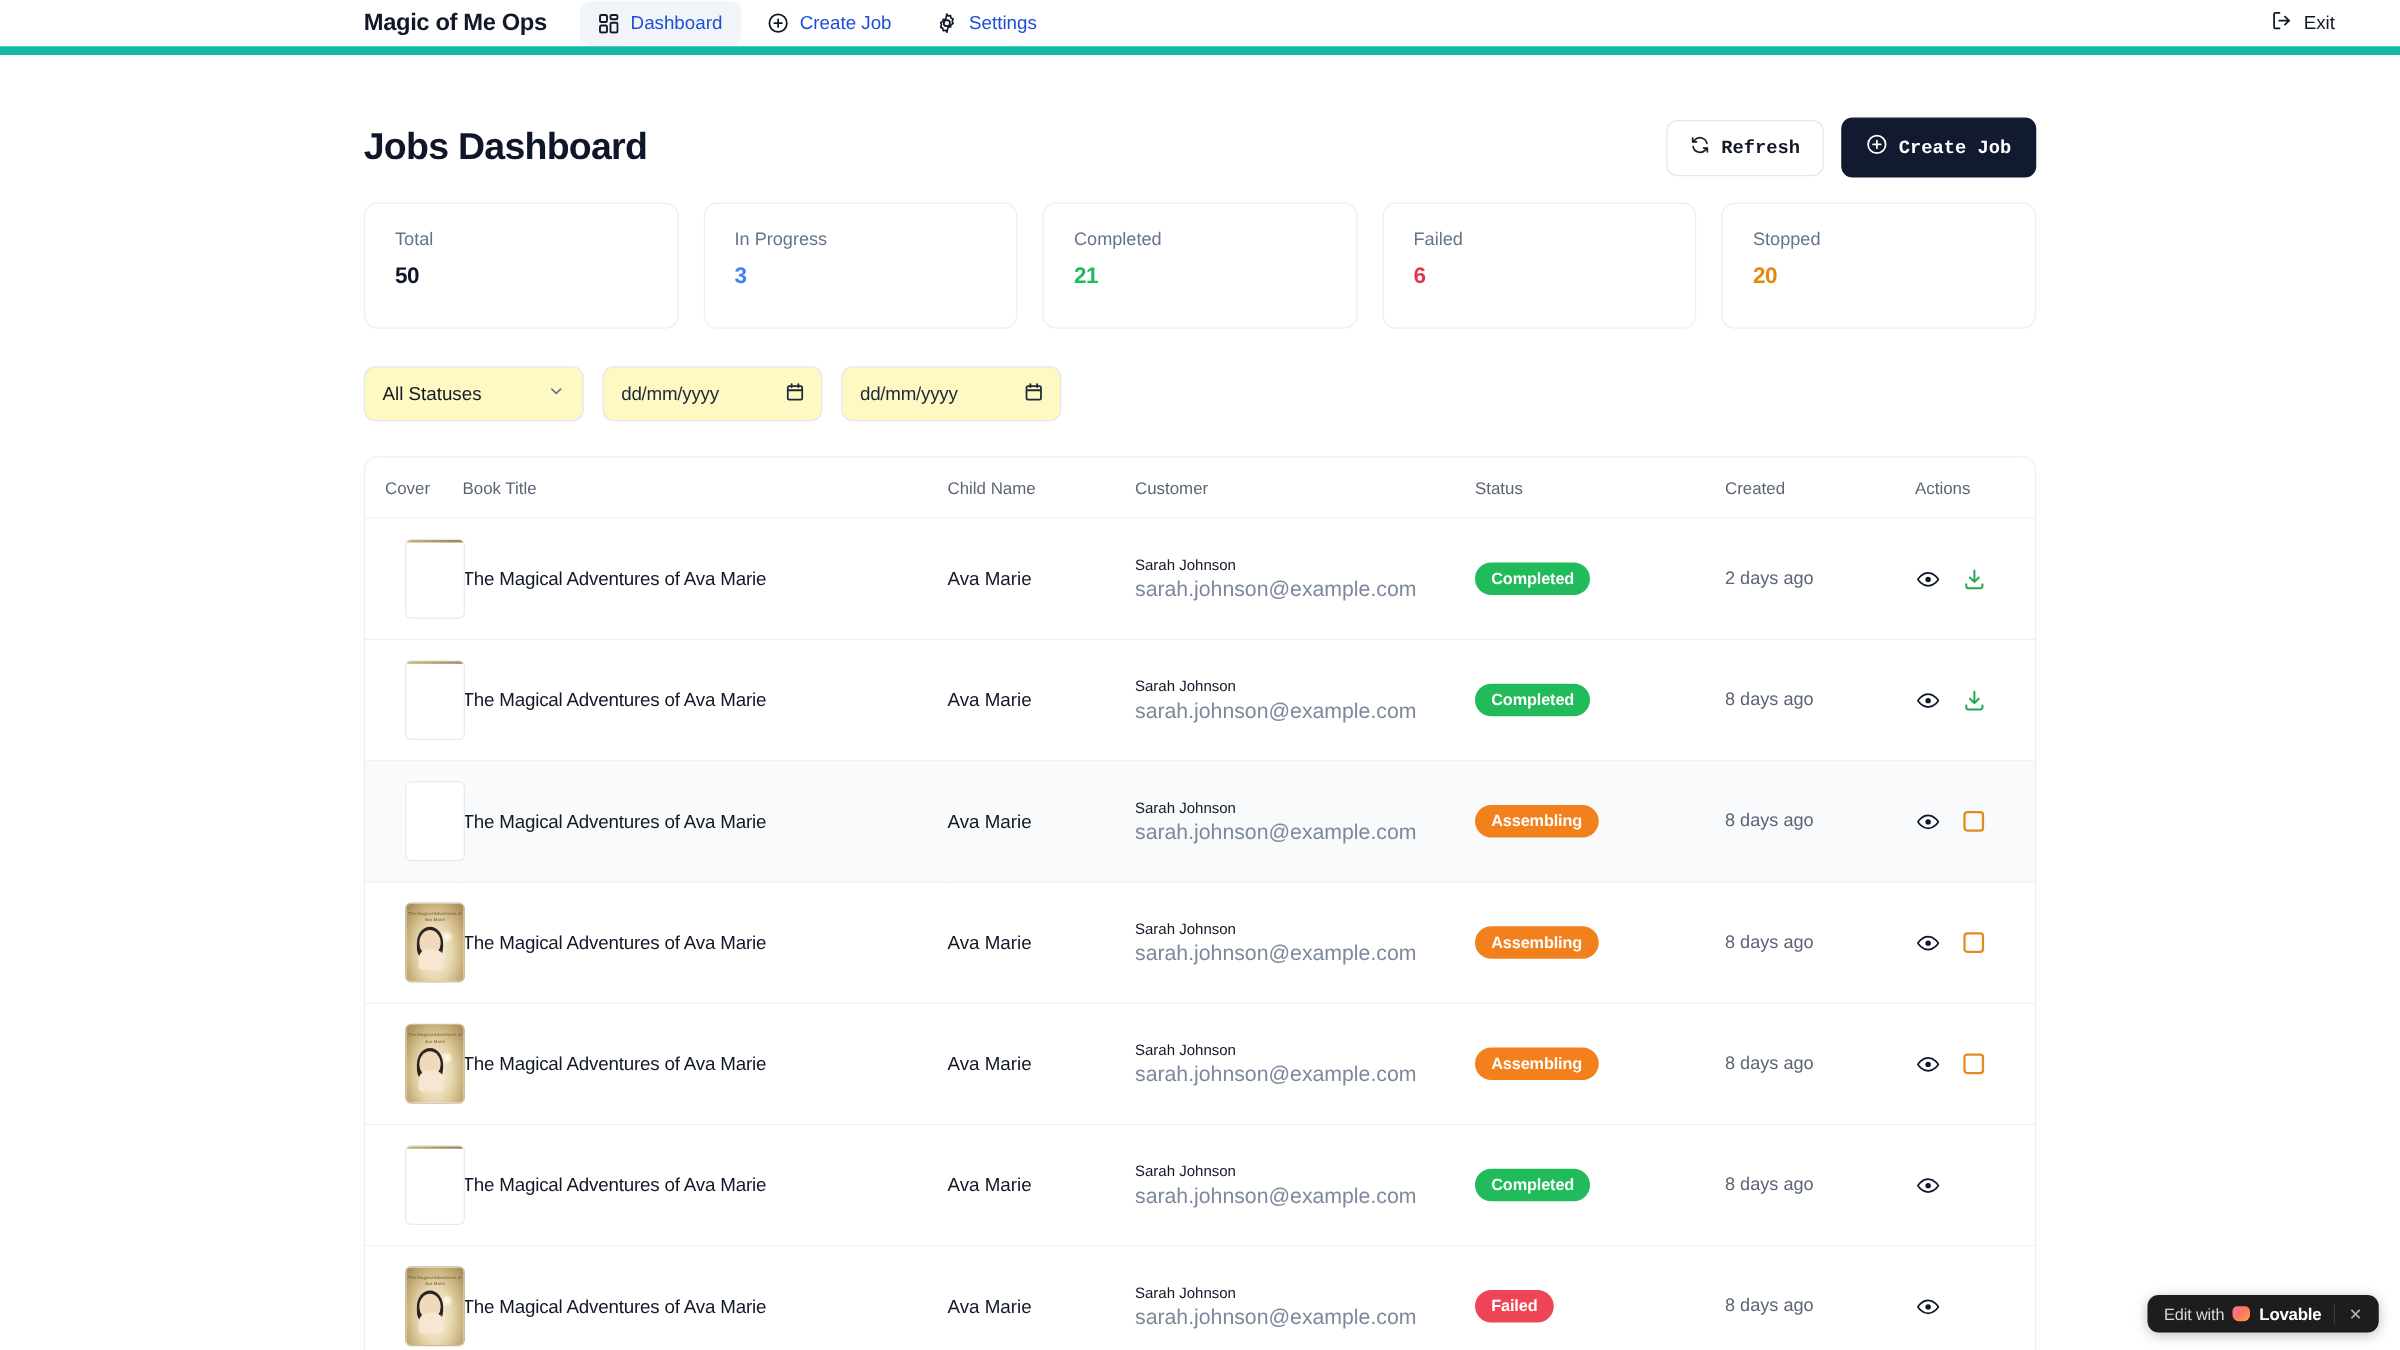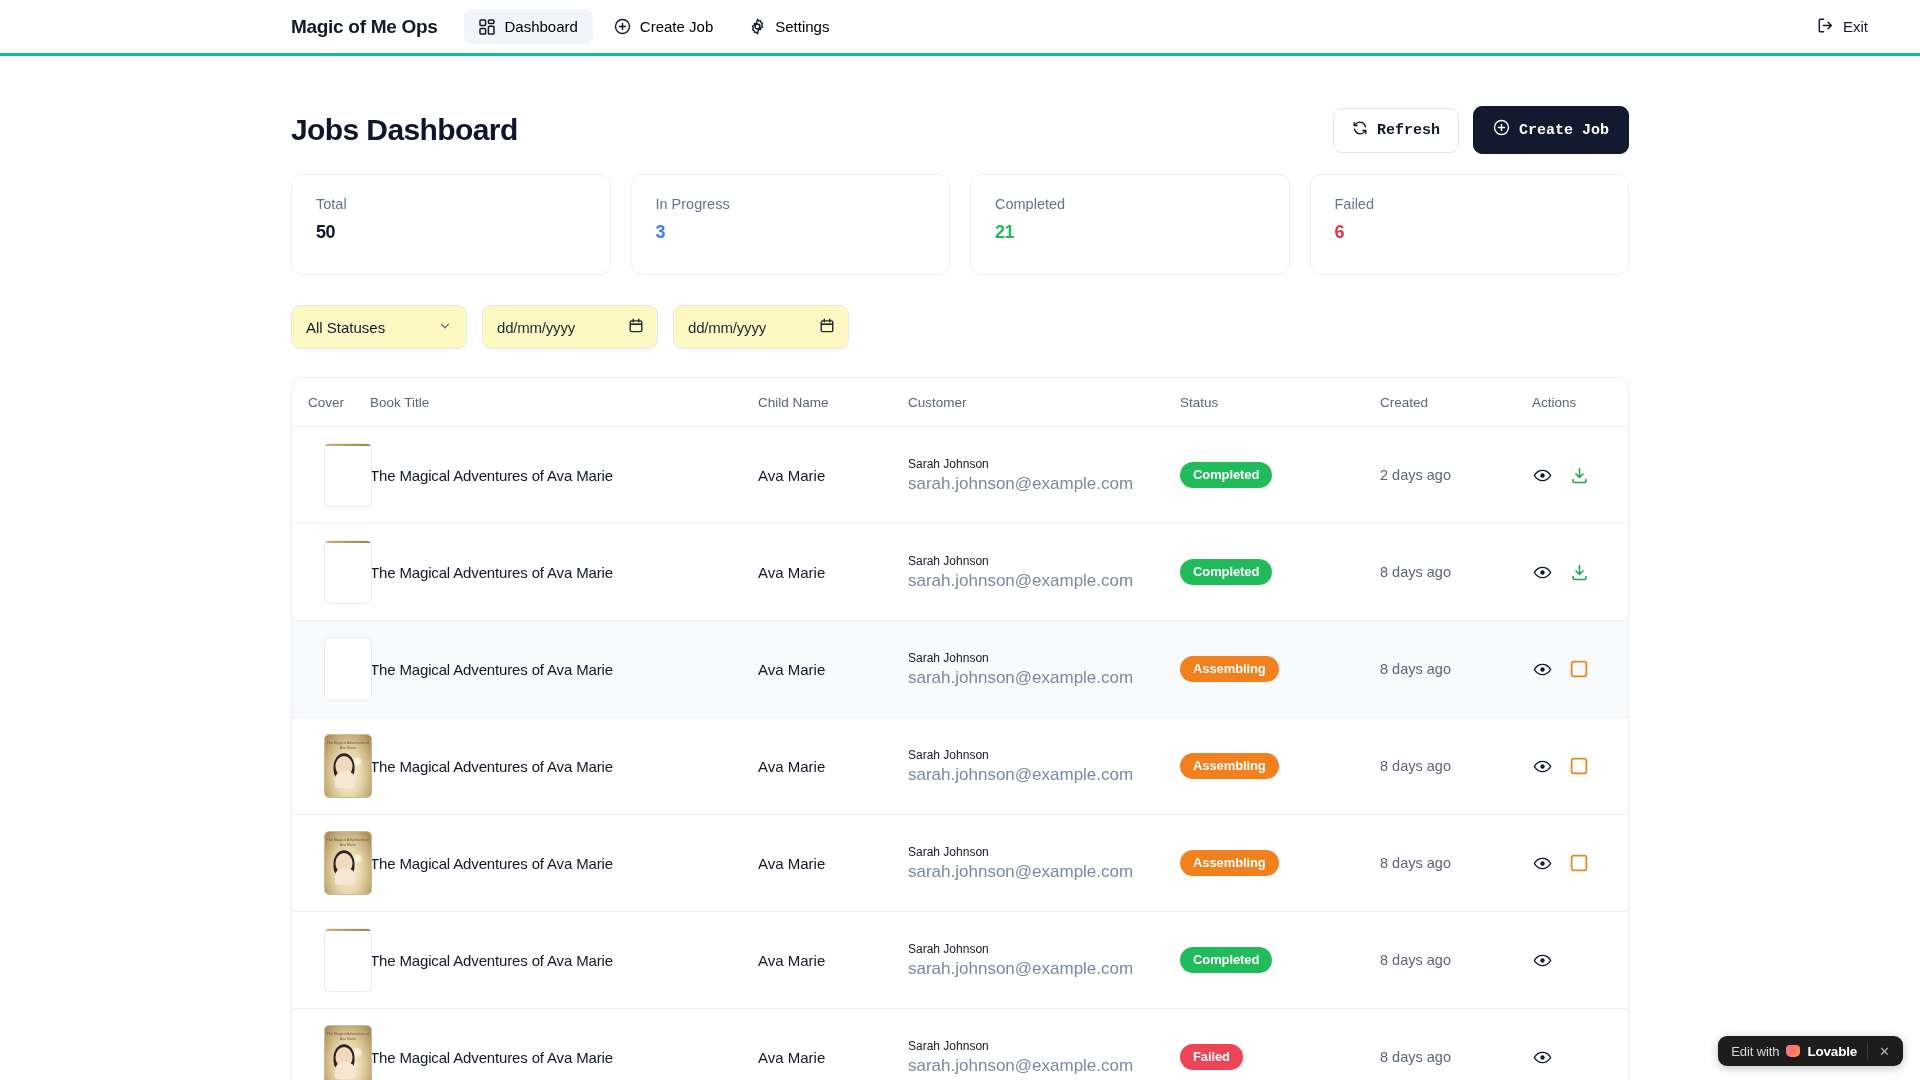--- a/index.html
+++ b/index.html
@@ -6,22 +6,22 @@
   html, body {
     width: 1920px; height: 1080px;
     background: #ffffff;
     font-family: "Liberation Sans", sans-serif;
     color: #0f172a;
     overflow: hidden;
   }
 
   
   .navbar {
-    height: 56px;
-    border-bottom: 3px solid #14b8a6;
+    height: 44px;
+    border-bottom: 7px solid #14b8a6;
     display: flex;
     align-items: center;
     padding: 0 40px 0 0;
     background: #fff;
     position: relative;
   }
   .brand {
     font-size: 19px;
     font-weight: 700;
     letter-spacing: -0.3px;
@@ -29,21 +29,21 @@
     margin-left: 291px;
     white-space: nowrap;
   }
   .nav-links { display: flex; align-items: center; gap: 6px; margin-left: 27px; }
   .nav-item {
     display: flex; align-items: center; gap: 9px;
     padding: 9px 15px;
     border-radius: 8px;
     font-size: 15px;
     font-weight: 500;
-    color: #000000;
+    color: #1d4ed8;
     cursor: pointer;
     white-space: nowrap;
   }
   .nav-item.active { background: #f1f5f9; }
   .nav-item svg { display: block; }
   .nav-right { margin-left: auto; }
   .exit-btn {
     display: flex; align-items: center; gap: 9px;
     font-size: 15px; font-weight: 500; color: #111827;
     padding: 9px 12px; border-radius: 8px; cursor: pointer;
@@ -321,20 +321,24 @@
         <div class="stat-value" style="color:#3b82f6">3</div>
       </div>
       <div class="stat-card">
         <div class="stat-label">Completed</div>
         <div class="stat-value" style="color:#22bb5b">21</div>
       </div>
       <div class="stat-card">
         <div class="stat-label">Failed</div>
         <div class="stat-value" style="color:#e0374b">6</div>
       </div>
+      <div class="stat-card">
+        <div class="stat-label">Stopped</div>
+        <div class="stat-value" style="color:#e08a10">20</div>
+      </div>
     </div>
 
   <div class="filters">
     <div class="control select-control">
       <span>All Statuses</span>
       <span>
         <svg width="14" height="14" viewBox="0 0 16 16" fill="none">
           <path d="M4 6l4 4 4-4" stroke="#64748b" stroke-width="1.5" stroke-linecap="round" stroke-linejoin="round"></path>
         </svg>
       </span>

